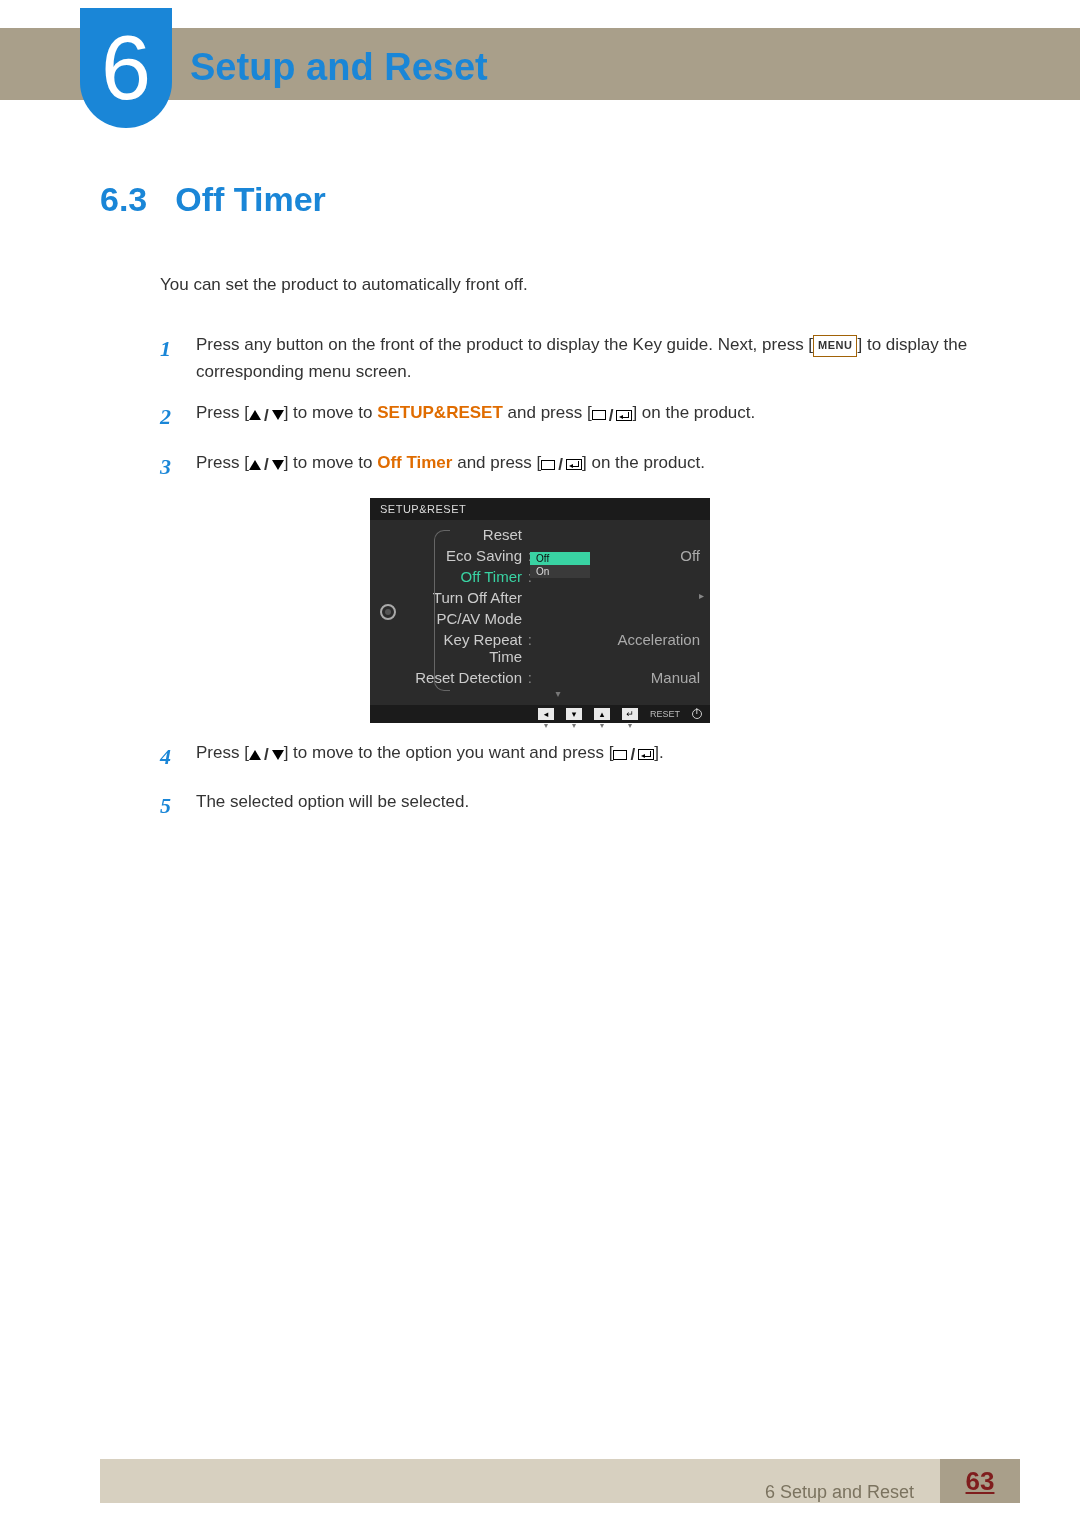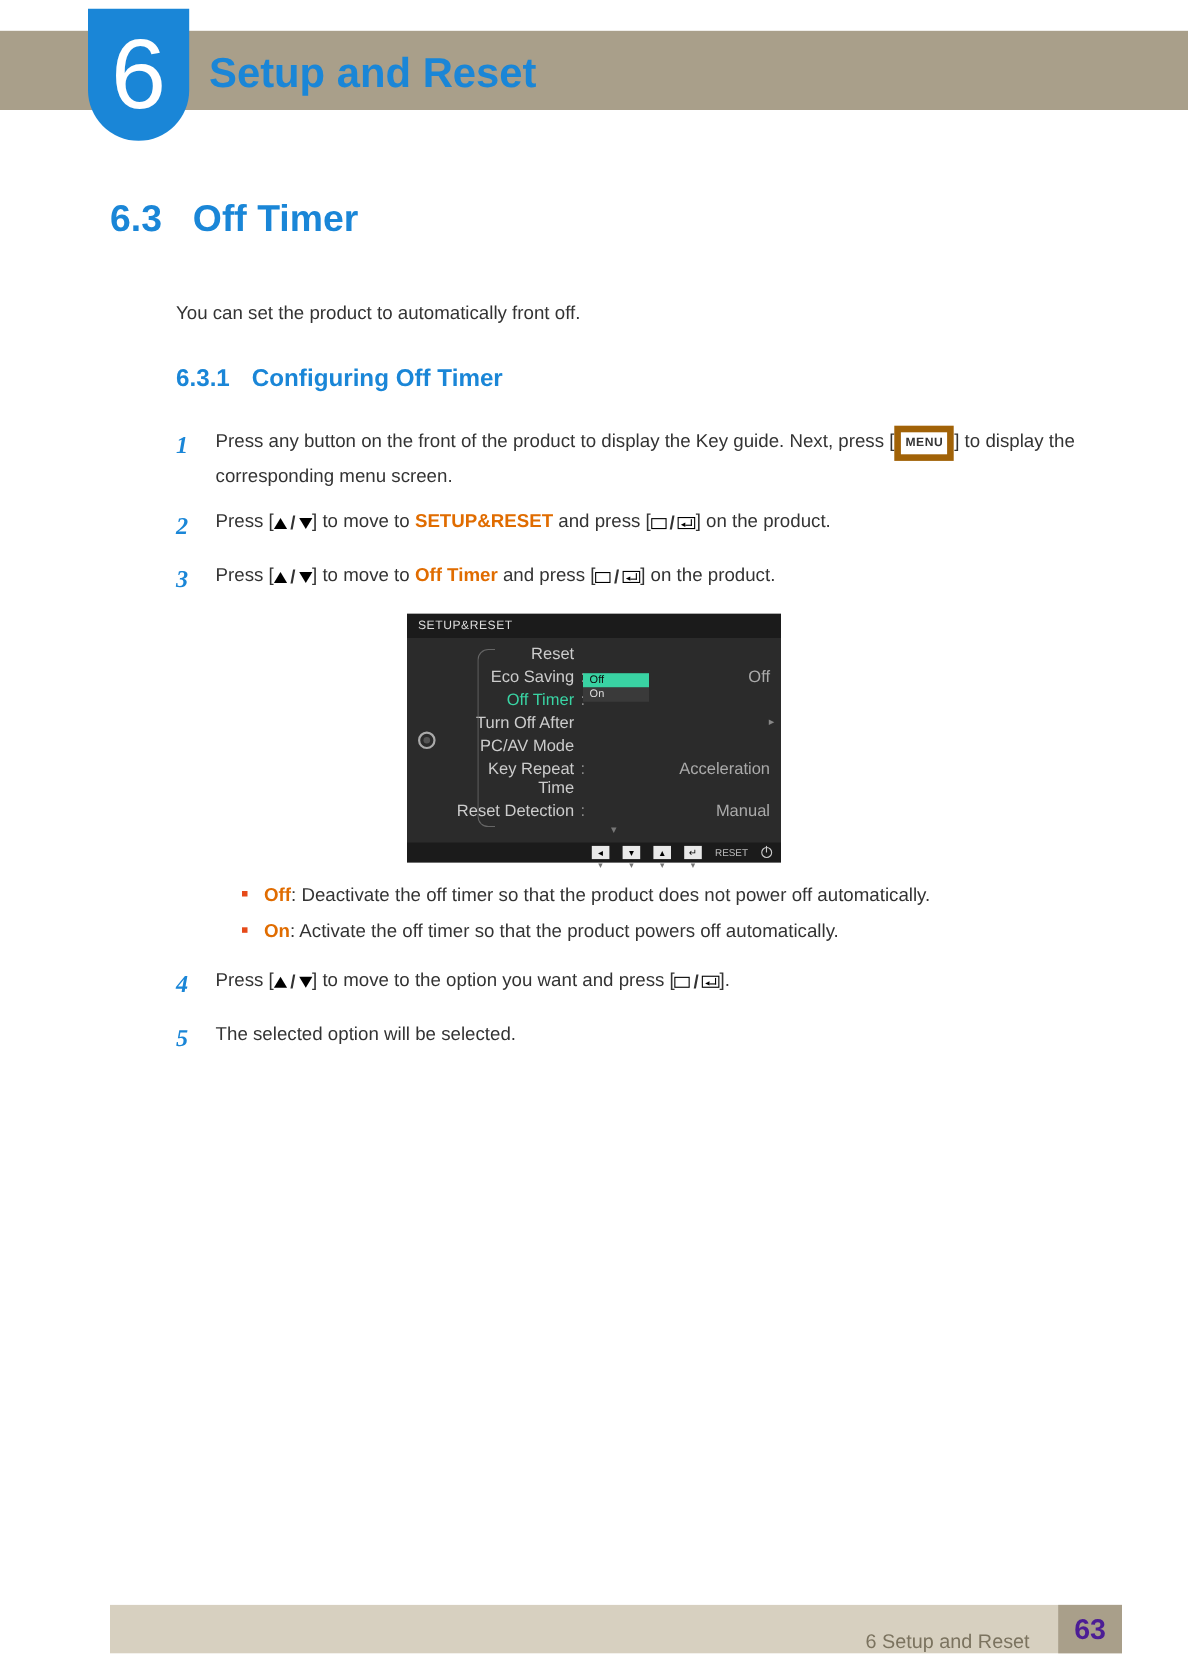--- a/index.html
+++ b/index.html
@@ -72,21 +72,21 @@
     font-size: 22px;
     font-style: italic;
     font-weight: bold;
     font-family: Georgia, serif;
     flex-shrink: 0;
     width: 18px;
   }
   .step-body { flex: 1; }
   .menu-btn {
     display: inline-block;
-    border: 6px solid #a16207;
+    border: 1px solid #a16207;
     font-size: 11px;
     font-weight: bold;
     padding: 1px 4px;
     vertical-align: 1px;
     letter-spacing: 0.5px;
   }
   .hl-orange { color: #e06c00; font-weight: bold; }
   .sub-note { margin: 8px 0 14px 96px; font-size: 17px; }
   ul.bullets { list-style: none; margin: 10px 0 16px 120px; }
   ul.bullets li {
@@ -263,47 +263,43 @@
     background: #d7d0c0;
     display: flex;
     align-items: flex-end;
     justify-content: flex-end;
     gap: 14px;
     padding-right: 0;
   }
   .footer-text { color: #7b735f; font-size: 18px; padding-right: 12px; }
   .footer-pagenum {
     background: #a99f8a;
-    color: #4c1d95;
+    color: #7f1d1d;
     font-size: 26px;
     font-weight: bold;
     height: 44px;
-    width: 58px;
-    display: flex; align-items: center; justify-content: center;
+    width: 80px;
+    display: flex; align-items: center; justify-content: center; text-decoration: underline;
   }
 </style>
 </head>
 <body>
 
 <div class="header-bar"></div>
 <div class="chapter-tab">6</div>
 <div class="chapter-title">Setup and Reset</div>
 
 <div class="content">
   <div class="section-hdr">
     <span class="section-num">6.3</span>
     <span class="section-title">Off Timer</span>
   </div>
 
   <p class="intro">You can set the product to automatically front off.</p>
 
-  <div class="subsection-hdr">
-    <span class="sub-num">6.3.1</span>
-    <span class="sub-title">Configuring Off Timer</span>
-  </div>
 
   <ol class="steps">
     <li>
       <span class="step-num">1</span>
       <span class="step-body">
         <span>Press any button on the front of the product to display the Key guide. Next, press [</span><span class="menu-btn">MENU</span><span>] to display the corresponding menu screen.</span>
       </span>
     </li>
     <li>
       <span class="step-num">2</span>
@@ -383,24 +379,20 @@
     <div class="osd-footer">
       <div class="osd-fbtn">◂</div>
       <div class="osd-fbtn">▾</div>
       <div class="osd-fbtn">▴</div>
       <div class="osd-fbtn">↵</div>
       <span class="osd-auto">RESET</span>
       <div class="osd-pwr"></div>
     </div>
   </div>
 
-  <ul class="bullets">
-    <li><span class="hl-orange">Off</span><span>: Deactivate the off timer so that the product does not power off automatically.</span></li>
-    <li><span class="hl-orange">On</span><span>: Activate the off timer so that the product powers off automatically.</span></li>
-  </ul>
 
   <ol class="steps">
     <li>
       <span class="step-num">4</span>
       <span class="step-body">
         <span>Press [</span><span class="nav-ud">
             <span class="tri-up"></span>
             <span class="slash">/</span>
             <span class="tri-down"></span>
           </span><span>] to move to the option you want and press [</span><span class="nav-enter">

